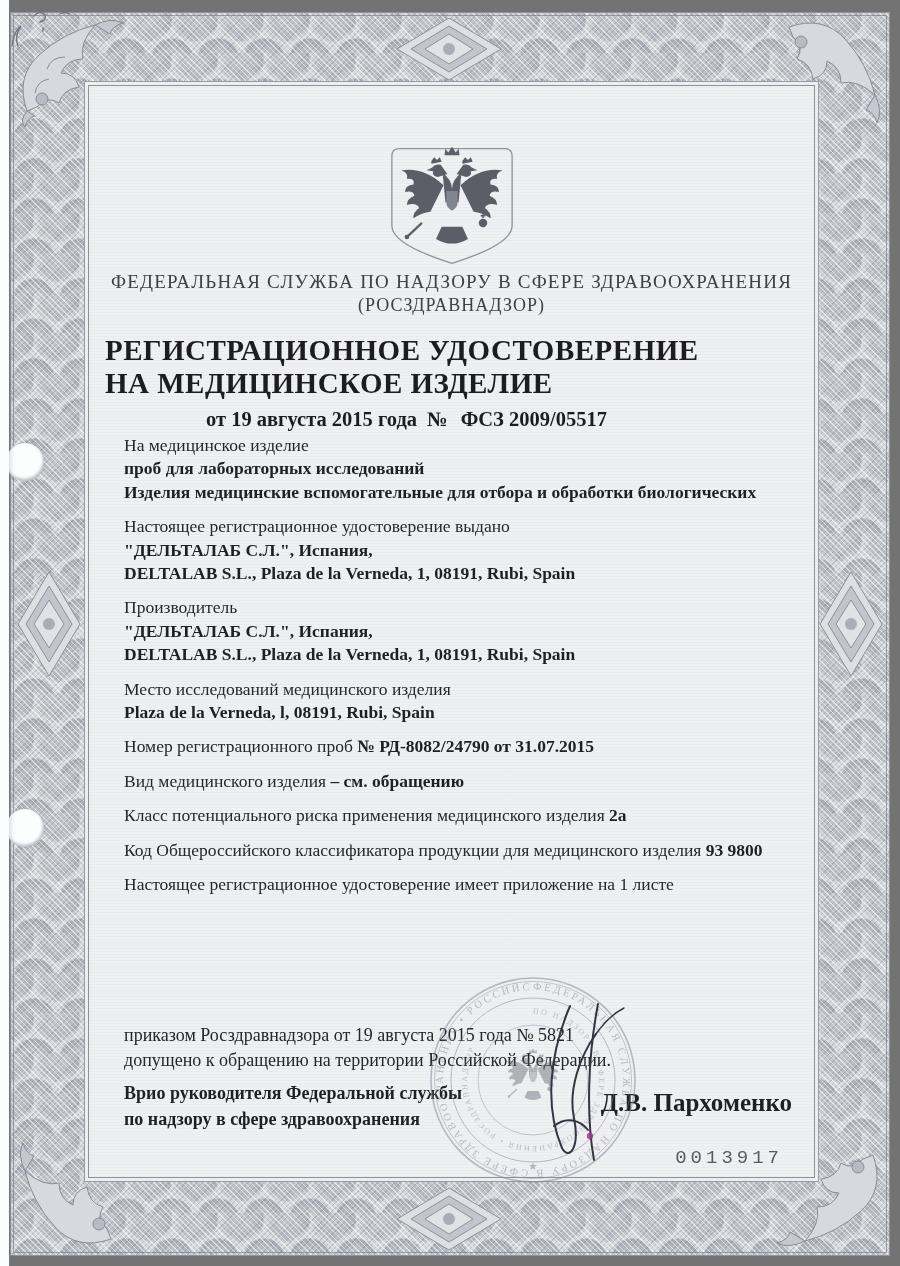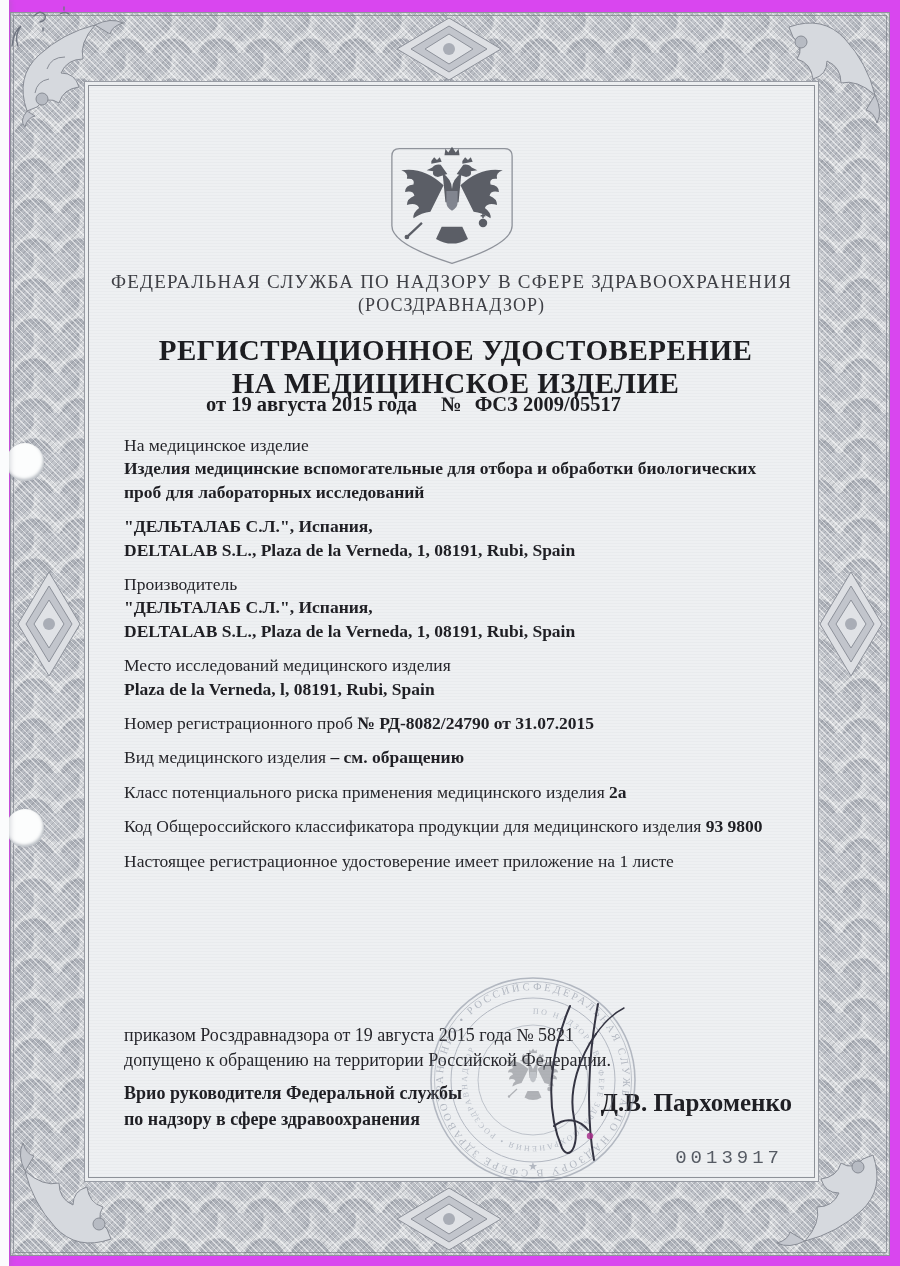--- a/index.html
+++ b/index.html
@@ -1,21 +1,21 @@
 <!DOCTYPE html>
 <html><head>
 <meta charset="utf-8">
 <style>
   html,body{margin:0;padding:0;}
   body{
     width:900px;height:1266px;position:relative;overflow:hidden;
     background:#f3f4f6;
     font-family:"Liberation Serif", serif;
   }
-  .page{position:absolute;inset:0;background:#d946ef;}
+  .page{position:absolute;inset:0;background:#737373;}
   .page::before{ 
     content:"";position:absolute;left:0;top:0;width:9px;height:100%;
     background:#fbfcfd;box-shadow:2px 0 4px rgba(120,125,135,.25);z-index:6;
   }
   
   .frame{
     position:absolute;left:10px;top:12px;right:10px;bottom:10px;
     border:1px solid #8f939b;
     background-color:#ccd0d5;
     background-image:
@@ -39,27 +39,27 @@
     z-index:2;
   }
   .emblem{position:absolute;left:50%;transform:translateX(-50%);top:58px;}
   .authority{
     position:absolute;left:0;right:0;text-align:center;
     color:#3f4046;letter-spacing:1.2px;font-size:19px;white-space:nowrap;
   }
   .authority.l1{top:185px;}
   .authority.l2{top:209px;font-size:18px;letter-spacing:1px;}
   .title{
-    position:absolute;left:8px;right:0;text-align:center;font-weight:700;
+    position:absolute;left:16px;right:0;text-align:left;font-weight:700;
     color:#1d1d21;font-size:29px;letter-spacing:.5px;white-space:nowrap;
   }
   .title.l1{top:248px;}
   .title.l2{top:281px;}
   .dateline{
-    position:absolute;top:307px;left:35px;right:20px;display:flex;gap:24px;
+    position:absolute;top:322px;left:35px;right:20px;display:flex;gap:10px;
     padding-left:82px;font-weight:700;font-size:20.5px;color:#1d1d21;white-space:nowrap;
   }
   .dateline .num .no{margin-right:13px;}
   .body-block{
     position:absolute;left:35px;right:20px;top:348px;
     font-size:17.5px;line-height:23.4px;color:#26262b;
   }
   .para{margin:0 0 11px 0;}
   .b{font-weight:700;color:#1f1f24;}
   .footer-block{
@@ -182,25 +182,26 @@
 
     <div class="dateline">
       <span>от 19 августа 2015 года</span>
       <span class="num"><span class="no">№</span><span>ФСЗ 2009/05517</span></span>
     </div>
 
     <div class="body-block">
       <div class="para">
         <div>На медицинское изделие</div>
         <div class="b">
+          <div>проб для лабораторных исследований</div>
           <div>Изделия медицинские вспомогательные для отбора и обработки биологических</div>
-          <div>проб для лабораторных исследований</div>
         </div>
       </div>
       <div class="para">
+        <div>Настоящее регистрационное удостоверение выдано</div>
         <div class="b">"ДЕЛЬТАЛАБ С.Л.", Испания,</div>
         <div class="b">DELTALAB S.L., Plaza de la Verneda, 1, 08191, Rubi, Spain</div>
       </div>
       <div class="para">
         <div>Производитель</div>
         <div class="b">"ДЕЛЬТАЛАБ С.Л.", Испания,</div>
         <div class="b">DELTALAB S.L., Plaza de la Verneda, 1, 08191, Rubi, Spain</div>
       </div>
       <div class="para">
         <div>Место исследований медицинского изделия</div>

